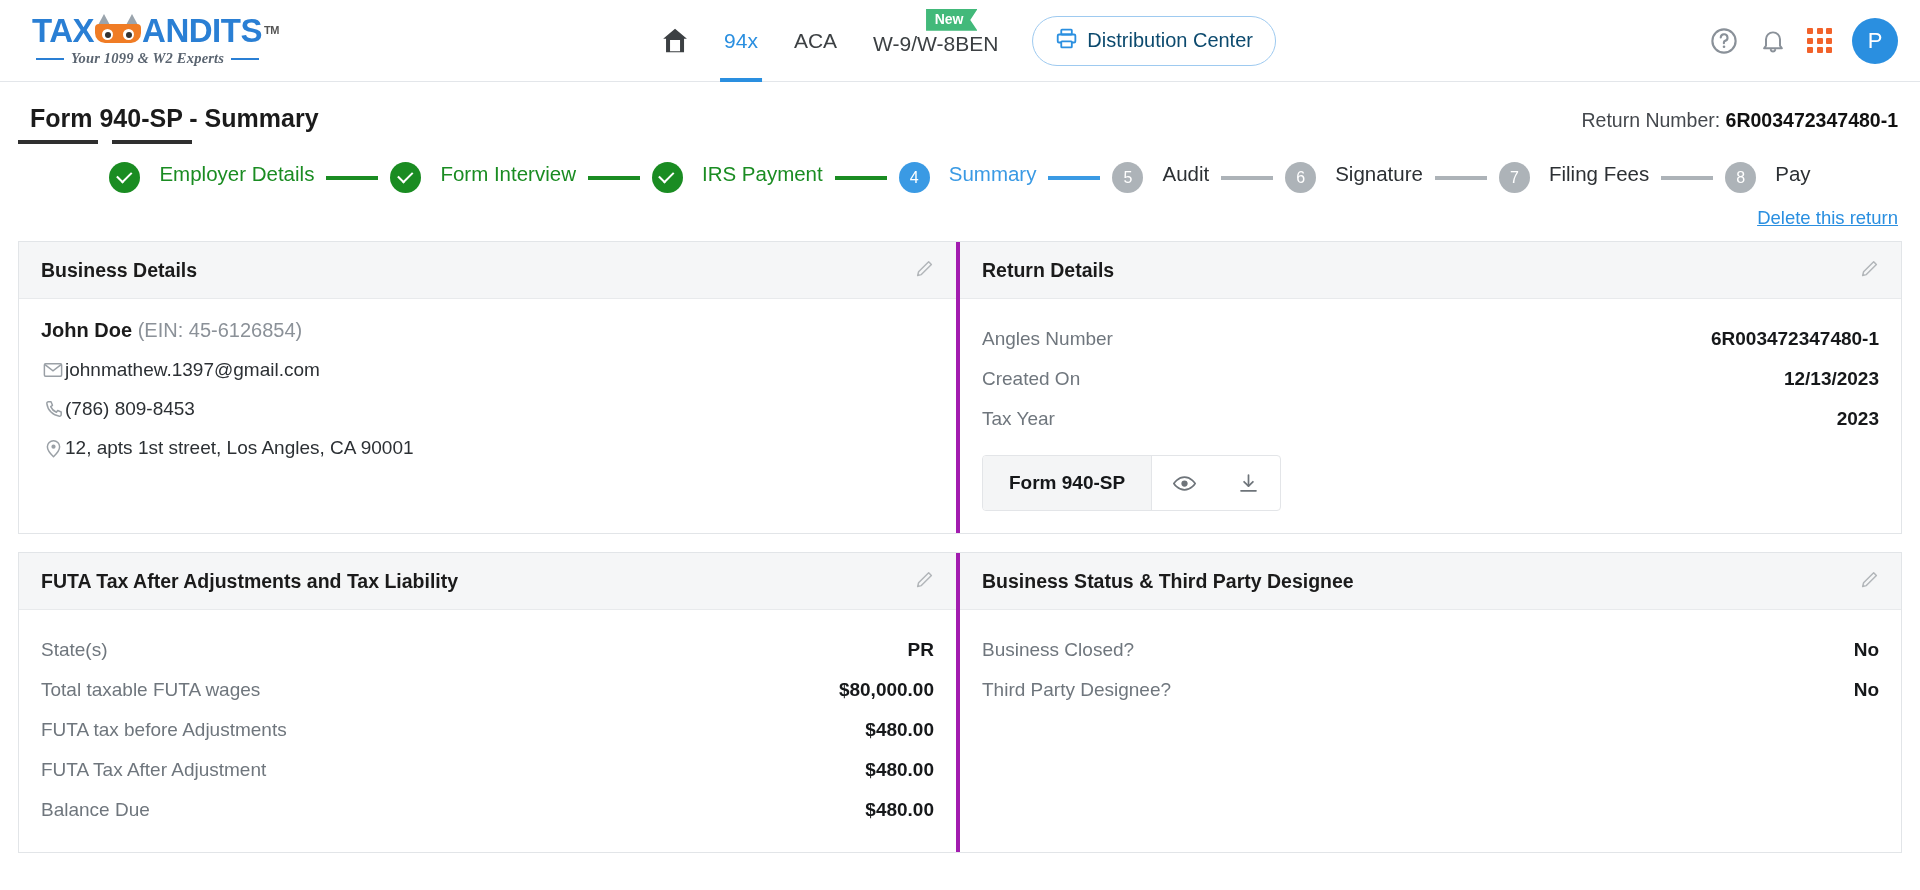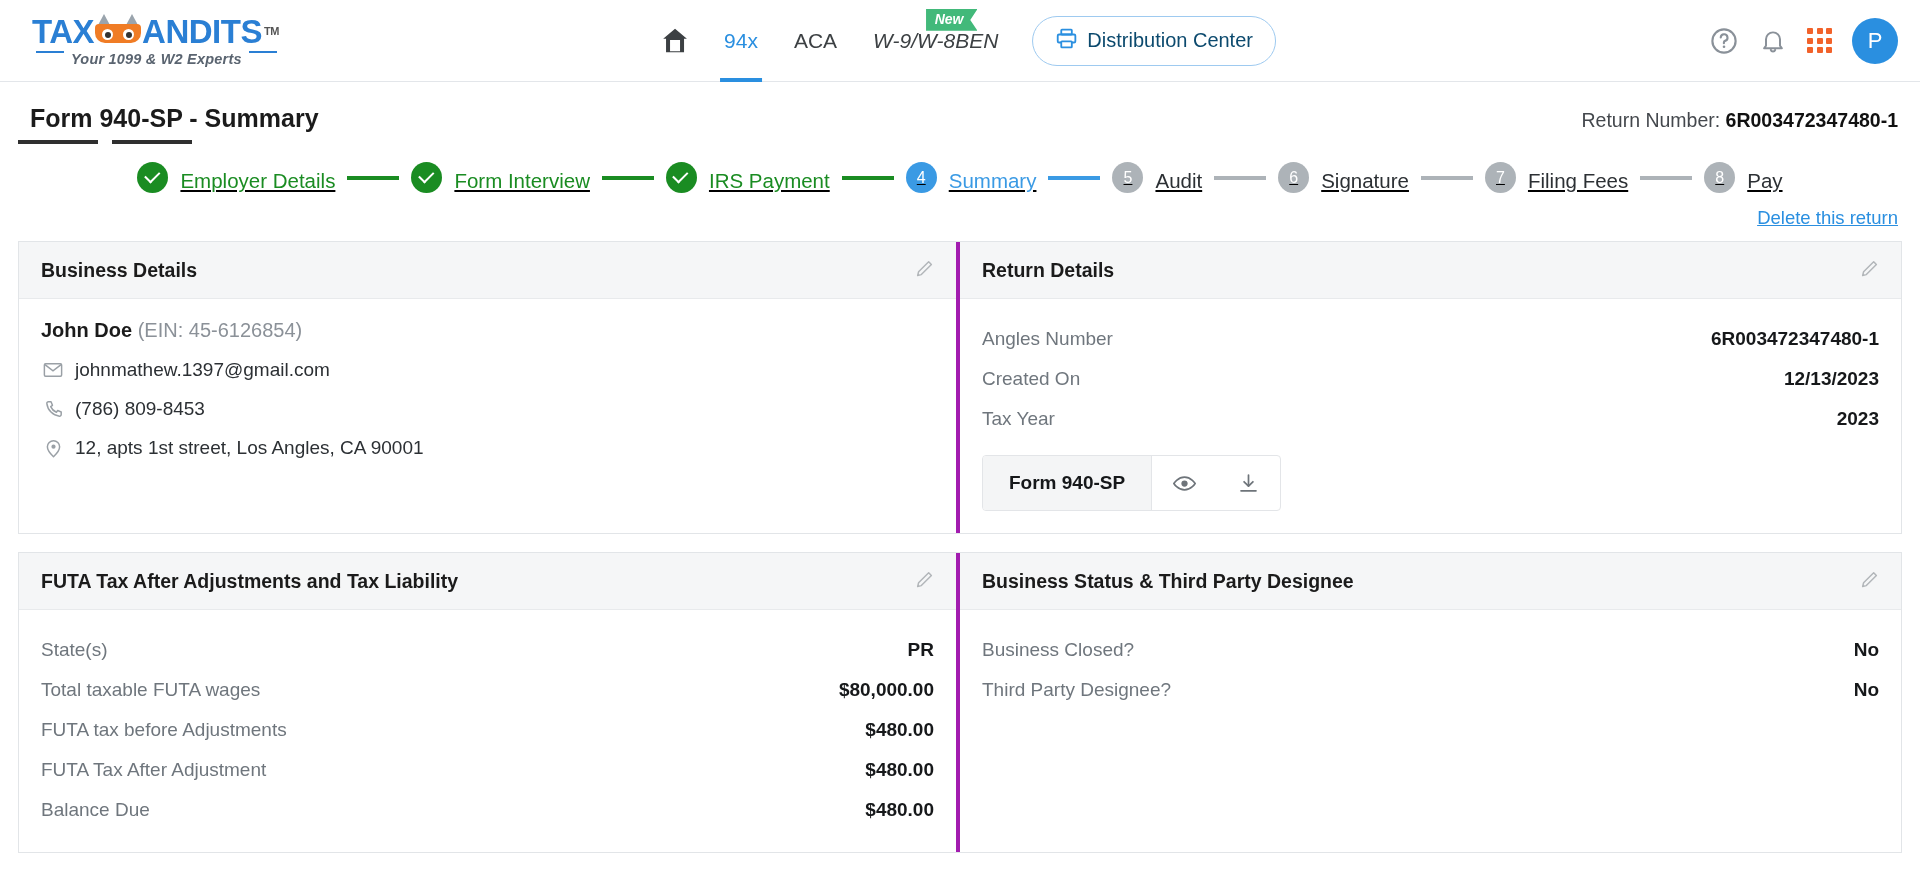--- a/index.html
+++ b/index.html
@@ -46,22 +46,22 @@
     background: #fff; border-radius: 50%;
   }
   .logo-mask .eye.l { left: 7px; }
   .logo-mask .eye.r { right: 7px; }
   .logo-mask .eye::after {
     content: ""; position: absolute; left: 2.5px; top: 3px;
     width: 6px; height: 6px; background: #333; border-radius: 50%;
   }
   .logo-tm { font-size: 11px; vertical-align: super; color: #555; margin-left: 2px; }
   .logo-sub {
-    display: flex; gap: 7px;
-    margin-top: 3px; padding-left: 4px;
+    display: flex; align-items: center; gap: 7px;
+    margin-top: 3px; padding-left: 4px; font-family: Liberation Serif, serif;
   }
   .logo-sub .rule { height: 2px; background: #2a7fd4; flex: 0 0 28px; }
   .logo-sub .txt {
     font-size: 14.5px; font-style: italic; font-weight: 600;
     color: #5a6470; letter-spacing: 0.2px; white-space: nowrap;
   }
 
   .nav {
     position: absolute; left: 50%; transform: translateX(-50%);
     display: flex; align-items: center; gap: 0; height: 82px;
@@ -70,21 +70,21 @@
   .nav-item {
     position: relative; height: 82px; display: flex; align-items: center;
     padding: 0 18px; font-size: 21px; color: #3c4043; cursor: pointer;
     white-space: nowrap;
   }
   .nav-item.active { color: #2a8fe0; }
   .nav-item.active::after {
     content: ""; position: absolute; left: 14px; right: 14px; bottom: 0;
     height: 4px; background: #2a8fe0;
   }
-  .nav-new-wrap { position: relative; display: flex; align-items: center; height: 75px; font-style: italic; }
+  .nav-new-wrap { position: relative; display: flex; height: 75px; }
   .badge-new {
     position: absolute; top: 6px; left: 50%; transform: translateX(-10px);
     background: #42b97a; color: #fff; font-size: 14px; font-weight: 600;
     padding: 2px 14px 3px 9px; line-height: 1.2;
     clip-path: polygon(0 0, 100% 0, 86% 50%, 100% 100%, 0 100%);
     white-space: nowrap;
   }
   .dist-btn {
     display: flex; align-items: center; gap: 9px;
     border: 1.5px solid #9ecaf0; border-radius: 26px;
@@ -117,21 +117,21 @@
 
   .title-underlines { display: flex; gap: 14px; padding: 7px 0 0 18px; }
   .title-underlines .u1 { width: 80px; height: 4px; background: #2f2f2f; }
   .title-underlines .u2 { width: 80px; height: 4px; background: #2f2f2f; }
 
   
   .stepper {
     display: flex; align-items: center; justify-content: center;
     padding: 18px 0 6px;
   }
-  .step { display: flex; align-items: flex-end; gap: 12px; text-decoration: underline; }
+  .step { display: flex; align-items: flex-start; gap: 19px; }
   .bullet {
     width: 31px; height: 31px; border-radius: 50%;
     display: flex; align-items: center; justify-content: center;
     font-size: 16px; color: #fff; flex: 0 0 31px;
   }
   .bullet.done { background: #1a8c22; }
   .bullet.current { background: #3a9ae4; }
   .bullet.todo { background: #adb3b8; }
   .check { width: 14px; height: 9px; border-left: 2.5px solid #fff; border-bottom: 2.5px solid #fff; transform: rotate(-45deg) translate(1px, -2px); }
   .step-label { font-size: 20.5px; white-space: nowrap; }
@@ -164,21 +164,21 @@
   }
   .panel-title { font-size: 19.5px; font-weight: 700; color: #1b1b1b; }
   .pencil { margin-left: auto; cursor: pointer; opacity: 0.55; }
   .panel-body { padding: 20px 22px 22px 22px; }
 
   
   .biz-name { font-size: 20px; color: #1b1b1b; margin-bottom: 17px; }
   .biz-name b { font-weight: 700; }
   .biz-name span { color: #8b9198; }
   .contact-row {
-    display: flex; align-items: center; gap: 10px;
+    display: flex; align-items: center; gap: 0;
     font-size: 19px; color: #2c3034; margin-bottom: 17px;
   }
   .contact-row:last-child { margin-bottom: 0; }
   .contact-row .ic { width: 24px; display: flex; justify-content: center; flex: 0 0 24px; }
 
   
   .kv {
     display: flex; align-items: center;
     font-size: 19px; padding: 9px 0;
   }

